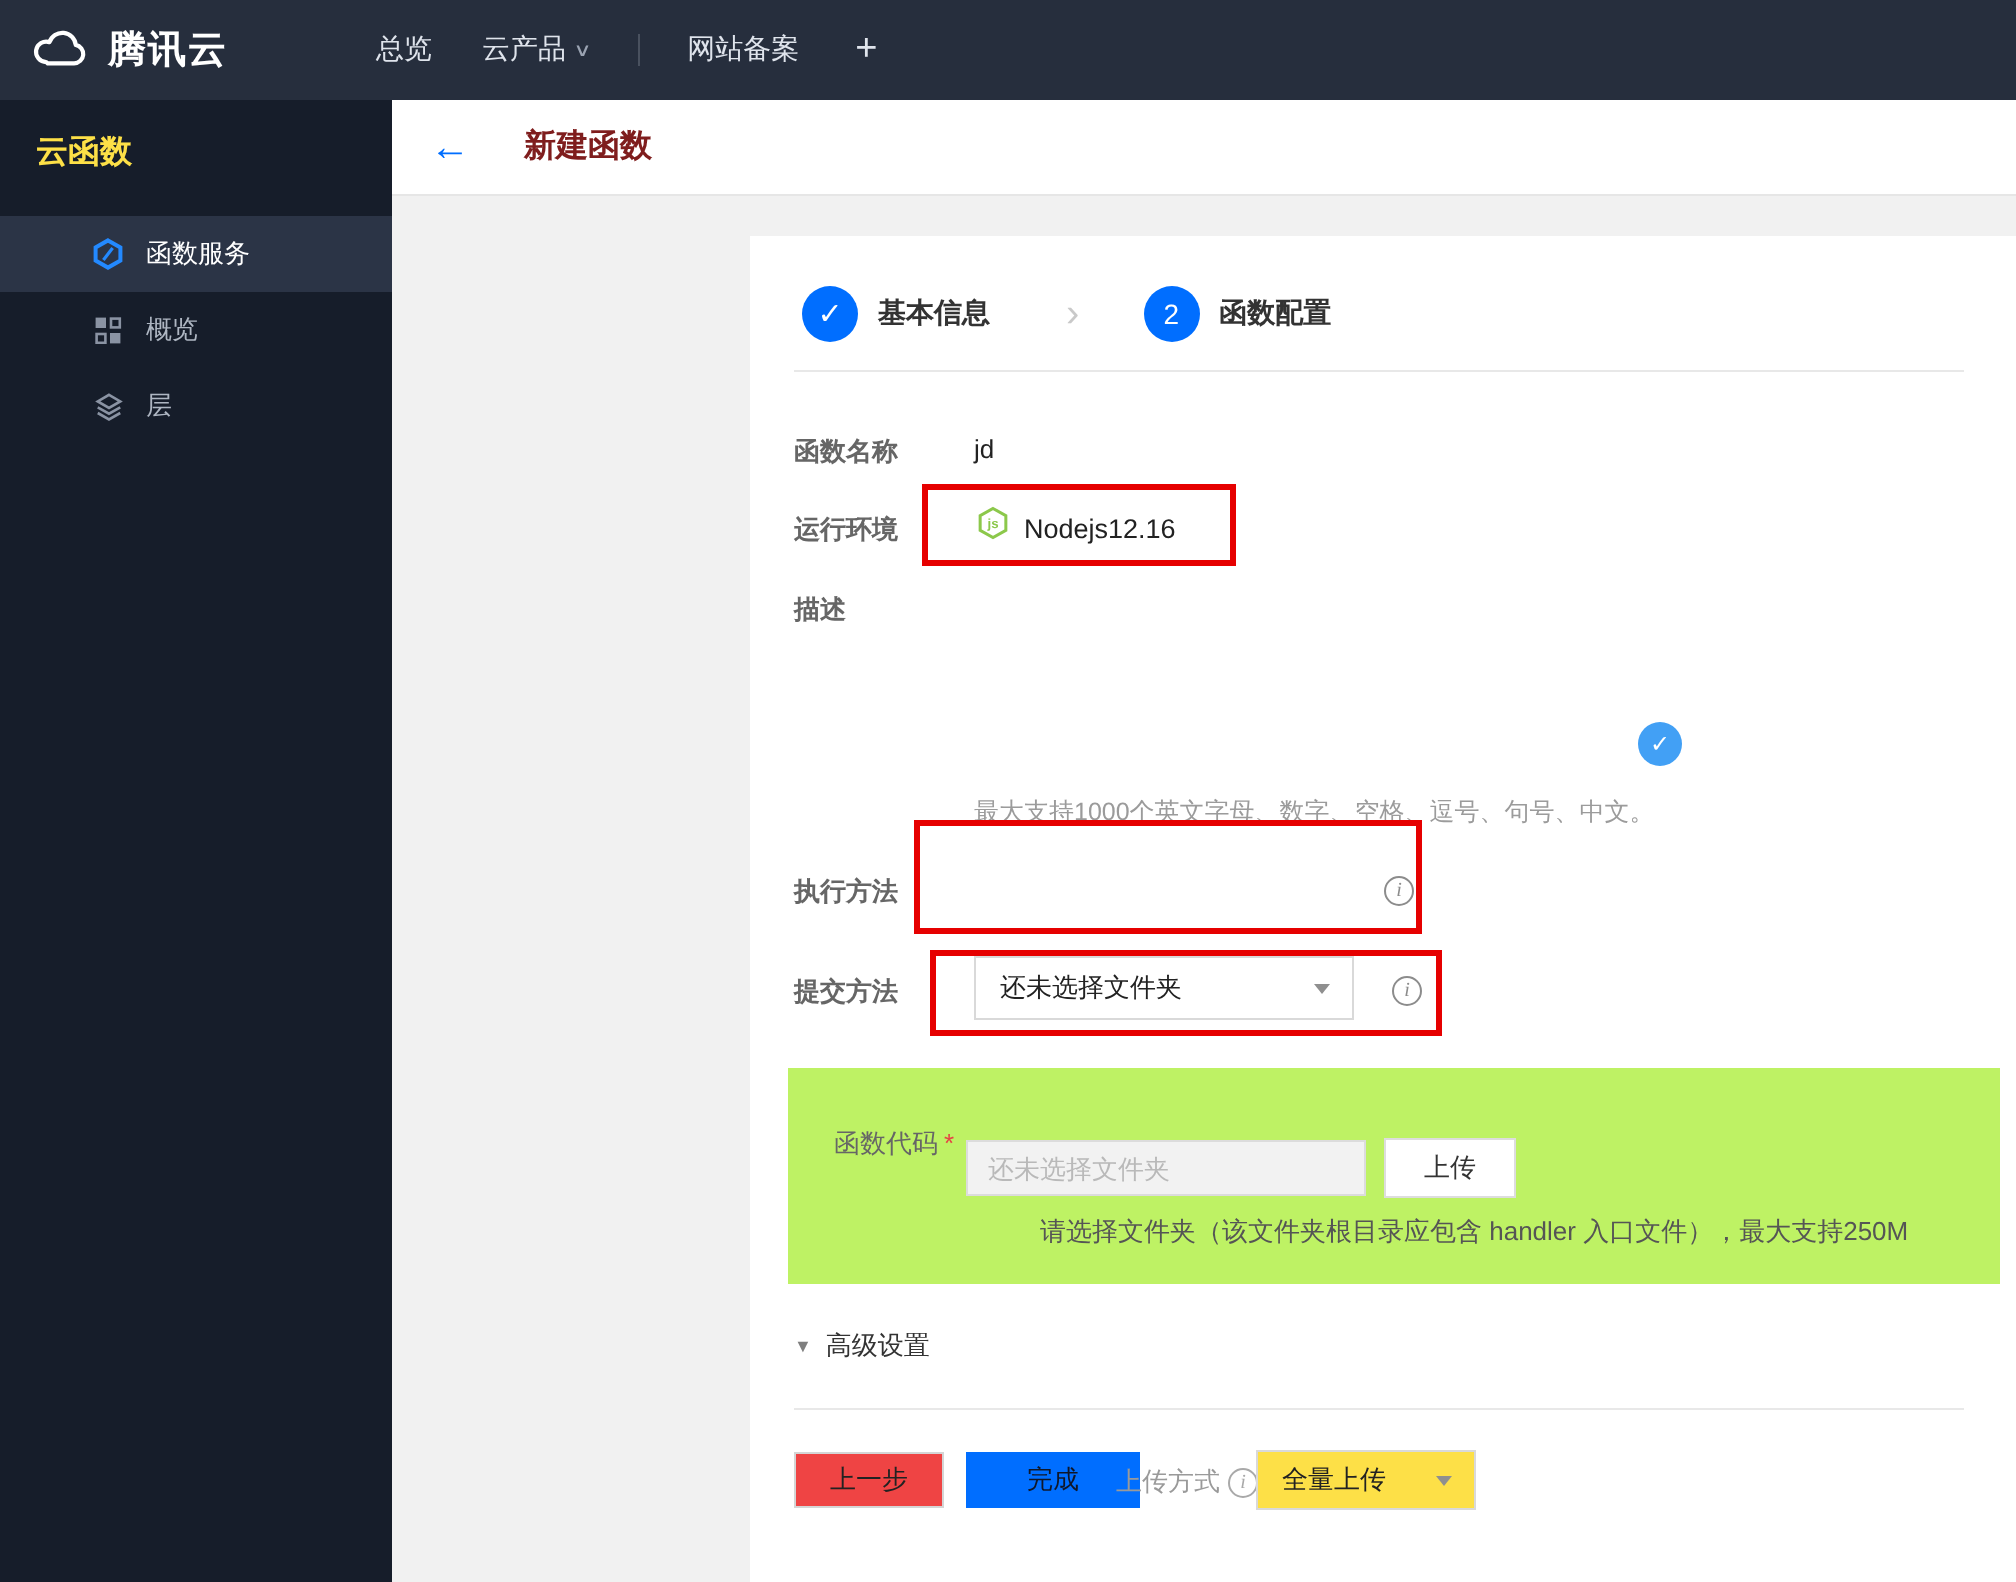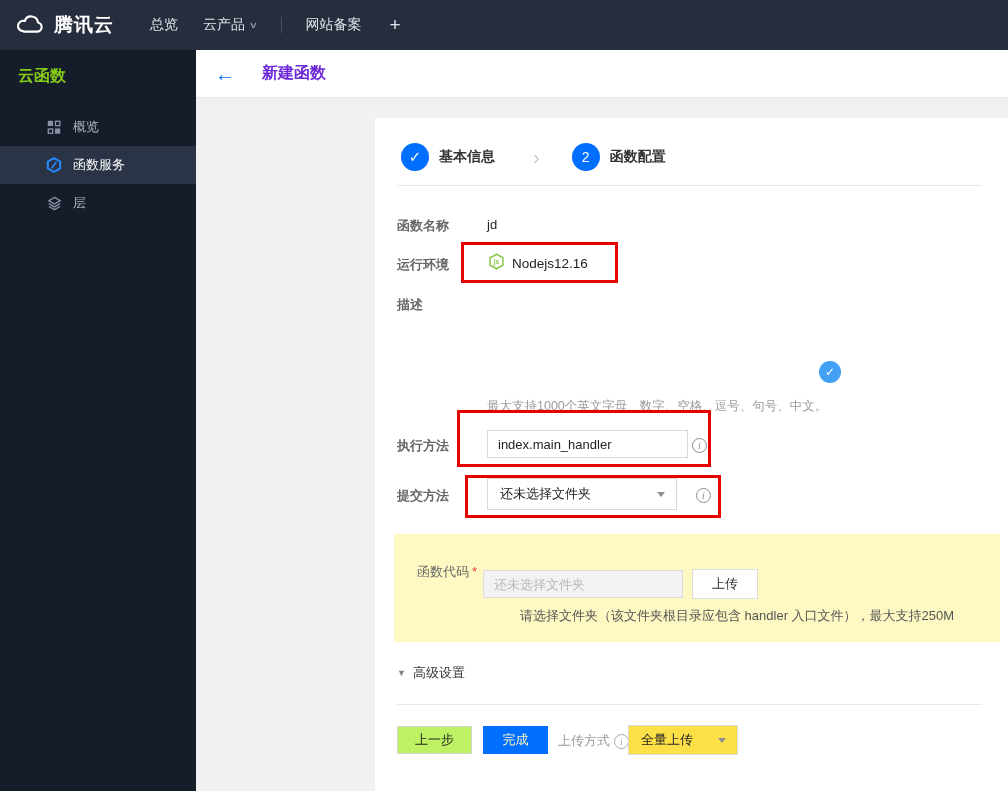--- a/index.html
+++ b/index.html
@@ -2,46 +2,46 @@
 <html><head>
 <meta charset="utf-8">
 <style>
   * { box-sizing: border-box; }
   html, body { margin: 0; padding: 0; width: 1008px; height: 791px; overflow: hidden;
     font-family: "Liberation Sans", "DejaVu Sans", sans-serif; background: #f1f1f1; }
   .stage { position: relative; width: 1008px; height: 791px; }
 
   
   .topbar { position: absolute; left: 0; top: 0; width: 1008px; height: 50px;
-    background: #262e3d; display: flex; align-items: center; }
+    background: #262e3d; display: flex; align-items: center; gap: 38px; }
   .brand { display: flex; align-items: center; margin-left: 14px; color: #fff; }
   .brand-name { font-size: 19px; font-weight: bold; letter-spacing: 1px; margin-left: 9px; }
   .topnav { display: flex; align-items: center; color: #dfe4ec; font-size: 14px; }
   .topnav-item { cursor: pointer; }
   .tn1 { margin-left: 36px; }
   .tn2 { margin-left: 25px; display: flex; align-items: center; }
   .tn-caret { font-size: 9px; color: #9aa3b2; margin-left: 5px; transform: scaleX(1.4); }
   .tn-divider { width: 1px; height: 16px; background: #49515f; margin-left: 24px; }
   .tn3 { margin-left: 24px; }
   .tn-plus { margin-left: 28px; font-size: 19px; font-weight: 300; }
 
   
   .sidebar { position: absolute; left: 0; top: 50px; width: 196px; height: 741px; background: #161d2a; }
-  .sidebar-title { padding: 16px 0 0 18px; color: #84cc16; font-size: 16px; font-weight: bold; }
+  .sidebar-title { padding: 16px 0 0 18px; color: #fde047; font-size: 16px; font-weight: bold; }
   .side-menu { margin-top: 21px; }
   .side-item { height: 38px; display: flex; align-items: center; padding-left: 46px;
     color: #aeb6c2; font-size: 13px; cursor: pointer; }
   .side-item .s-icon { width: 16px; height: 16px; margin-right: 11px; display: flex; align-items: center; justify-content: center; }
   .side-item.active { background: #2b3446; color: #ffffff; }
 
   
   .page-header { position: absolute; left: 196px; top: 50px; width: 812px; height: 48px;
     background: #fff; border-bottom: 1px solid #e6e6e6; display: flex; align-items: center; }
   .back-arrow { margin-left: 19px; color: #006eff; font-size: 20px; line-height: 1; cursor: pointer; }
-  .page-title { margin-left: 27px; font-size: 16px; font-weight: bold; color: #6d28d9; }
+  .page-title { margin-left: 27px; font-size: 16px; font-weight: bold; color: #7f1d1d; }
 
   
   .card { position: absolute; left: 375px; top: 118px; width: 633px; height: 673px; background: #fff; }
 
   .steps { position: absolute; left: 26px; top: 25px; height: 28px; display: flex; align-items: center; }
   .step-circle { width: 28px; height: 28px; border-radius: 50%; background: #006eff; color: #fff;
     display: flex; align-items: center; justify-content: center; font-size: 14px; flex: 0 0 auto; }
   .step-circle.check { font-size: 15px; font-weight: bold; }
   .step-label { margin-left: 10px; font-size: 14px; font-weight: bold; color: #333; }
   .step-chevron { margin: 0 32px 0 38px; color: #c9c9c9; font-size: 20px; line-height: 1; }
@@ -80,43 +80,43 @@
     font-family: "Liberation Serif", serif; }
   .info-handler { position: absolute; left: 317px; top: 320px; }
   .info-submit  { position: absolute; left: 321px; top: 370px; }
 
   .submit-select { position: absolute; left: 112px; top: 360px; width: 190px; height: 32px;
     border: 1px solid #d9d9d9; background: #fff; display: flex; align-items: center; padding-left: 12px;
     font-size: 13px; color: #222; cursor: pointer; }
   .sel-arrow { position: absolute; right: 11px; top: 50%; margin-top: -2px; width: 0; height: 0;
     border-left: 4.5px solid transparent; border-right: 4.5px solid transparent; border-top: 5.5px solid #8f8f8f; }
 
-  .gray-section { position: absolute; left: 19px; right: 8px; top: 416px; height: 108px; background: #fef9c3; }
+  .gray-section { position: absolute; left: 19px; right: 8px; top: 416px; height: 108px; background: #bef264; }
   .code-label { position: absolute; left: 23px; top: 29px; font-size: 13px; color: #666; }
   .code-required { color: #e54545; margin-left: 3px; }
   .code-input { position: absolute; left: 89px; top: 36px; width: 200px; height: 28px;
     border: 1px solid #dcdcdc; background: #f2f2f2; padding: 0 10px; font-size: 13px; outline: none;
     font-family: "Liberation Sans", "DejaVu Sans", sans-serif; color: #555; }
   .code-input::placeholder { color: #b9b9b9; }
   .upload-btn { position: absolute; left: 298px; top: 35px; width: 66px; height: 30px; background: #fff;
     border: 1px solid #ddd; font-size: 13px; color: #333; display: flex; align-items: center;
     justify-content: center; cursor: pointer; }
   .code-hint { position: absolute; left: 89px; top: 73px; font-size: 13px; color: #555; margin-left: 37px; }
 
   .advanced { position: absolute; left: 22px; top: 546px; display: flex; align-items: center;
     font-size: 13px; color: #333; cursor: pointer; }
   .adv-caret { font-size: 9px; color: #7f7f7f; margin-right: 7px; }
 
   .footer-divider { position: absolute; left: 22px; right: 26px; top: 586px; height: 1px; background: #e8e8e8; }
 
   .btn { display: flex; align-items: center; justify-content: center; font-size: 13px; cursor: pointer; }
   .btn-prev { position: absolute; left: 22px; top: 608px; width: 75px; height: 28px;
-    background: #bef264; border: 1px solid #d5d5d5; color: #222; }
-  .btn-finish { position: absolute; left: 108px; top: 608px; width: 65px; height: 28px;
-    background: #006eff; color: #fef9c3; border: 1px solid #006eff; }
+    background: #ef4444; border: 1px solid #d5d5d5; color: #222; }
+  .btn-finish { position: absolute; left: 108px; top: 608px; width: 87px; height: 28px;
+    background: #006eff; color: #0f172a; border: 1px solid #006eff; }
   .upload-mode { position: absolute; left: 183px; top: 614px; display: flex; align-items: center;
     font-size: 13px; color: #9a9a9a; }
   .upload-mode .info-icon { margin-left: 4px; border-color: #a9a9a9; color: #a9a9a9; }
   .mode-select { position: absolute; left: 253px; top: 607px; width: 110px; height: 30px;
     border: 1px solid #d9d9d9; background: #fde047; display: flex; align-items: center; padding-left: 12px;
     font-size: 13px; color: #222; cursor: pointer; }
 </style>
 </head>
 <body>
 
@@ -139,40 +139,40 @@
       </span>
       <span class="tn-divider"></span>
       <span class="topnav-item tn3">网站备案</span>
       <span class="topnav-item tn-plus">+</span>
     </div>
   </div>
 
   <div class="sidebar">
     <div class="sidebar-title">云函数</div>
     <div class="side-menu">
+      <div class="side-item active">
+        <span class="s-icon">
+          <svg width="16" height="16" viewBox="0 0 16 16">
+            <polygon points="8,1.2 14.2,4.7 14.2,11.3 8,14.8 1.8,11.3 1.8,4.7" fill="none" stroke="#2389ff" stroke-width="2"></polygon>
+            <line x1="10.3" y1="5" x2="5.7" y2="11" stroke="#2389ff" stroke-width="1.6"></line>
+          </svg>
+        </span>
+        <span>函数服务</span>
+      </div>
       <div class="side-item">
         <span class="s-icon">
           <svg width="14" height="14" viewBox="0 0 14 14">
             <rect x="0.8" y="0.8" width="5.2" height="5.2" fill="#8a93a3"></rect>
             <rect x="8.5" y="1.3" width="4.4" height="4.4" fill="none" stroke="#8a93a3" stroke-width="1.3"></rect>
             <rect x="1.3" y="9" width="4.4" height="4.4" fill="none" stroke="#8a93a3" stroke-width="1.3"></rect>
             <rect x="8" y="8.5" width="5.2" height="5.2" fill="#8a93a3"></rect>
           </svg>
         </span>
         <span>概览</span>
       </div>
-      <div class="side-item active">
-        <span class="s-icon">
-          <svg width="16" height="16" viewBox="0 0 16 16">
-            <polygon points="8,1.2 14.2,4.7 14.2,11.3 8,14.8 1.8,11.3 1.8,4.7" fill="none" stroke="#2389ff" stroke-width="2"></polygon>
-            <line x1="10.3" y1="5" x2="5.7" y2="11" stroke="#2389ff" stroke-width="1.6"></line>
-          </svg>
-        </span>
-        <span>函数服务</span>
-      </div>
       <div class="side-item">
         <span class="s-icon">
           <svg width="15" height="15" viewBox="0 0 16 16">
             <polygon points="8,1.5 14,5 8,8.5 2,5" fill="none" stroke="#8a93a3" stroke-width="1.4"></polygon>
             <polyline points="2,8.2 8,11.6 14,8.2" fill="none" stroke="#8a93a3" stroke-width="1.4"></polyline>
             <polyline points="2,11.2 8,14.6 14,11.2" fill="none" stroke="#8a93a3" stroke-width="1.4"></polyline>
           </svg>
         </span>
         <span>层</span>
       </div>
@@ -210,21 +210,20 @@
           <text x="9" y="11.8" text-anchor="middle" font-size="7" fill="#8cc84b" font-family="Liberation Sans, sans-serif" font-weight="bold">js</text>
         </svg>
       </span>
       <span class="runtime-text">Nodejs12.16</span>
     </div>
     <div class="red-box red-box-runtime"></div>
 
     <div class="desc-check">✓</div>
     <div class="desc-hint">最大支持1000个英文字母、数字、空格、逗号、句号、中文。</div>
 
-    <input class="handler-input" type="text" value="index.main_handler" style="">
     <div class="info-icon info-handler">i</div>
     <div class="red-box red-box-handler"></div>
 
     <div class="submit-select">
       <span>还未选择文件夹</span>
       <span class="sel-arrow"></span>
     </div>
     <div class="info-icon info-submit">i</div>
     <div class="red-box red-box-submit"></div>
 

